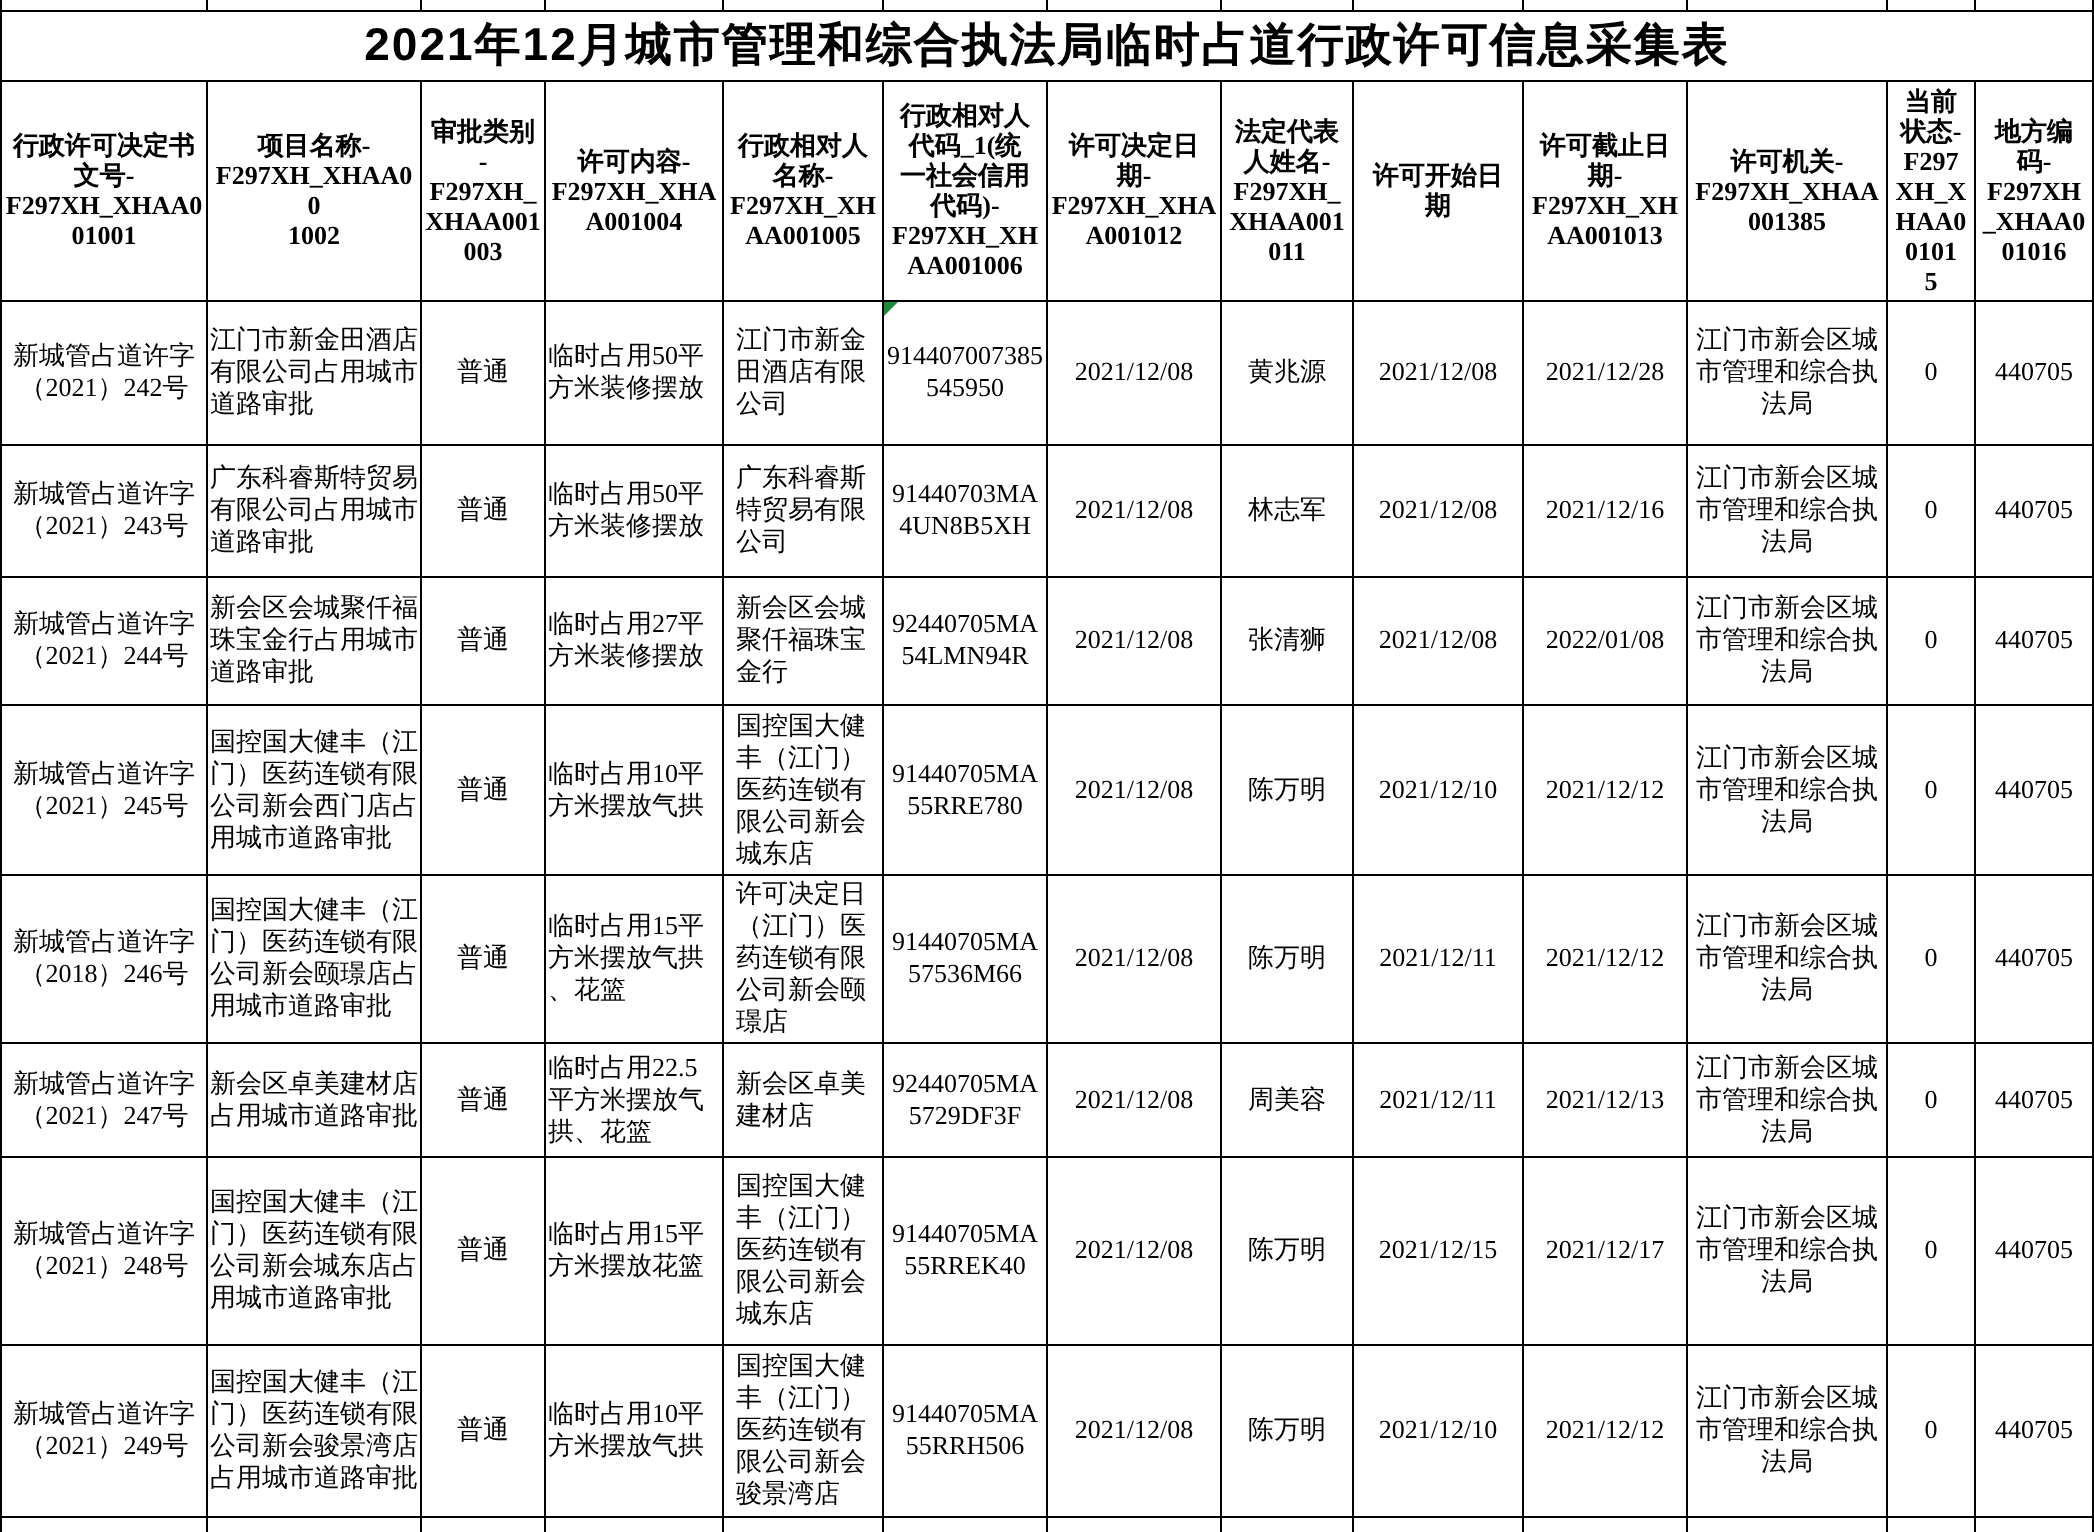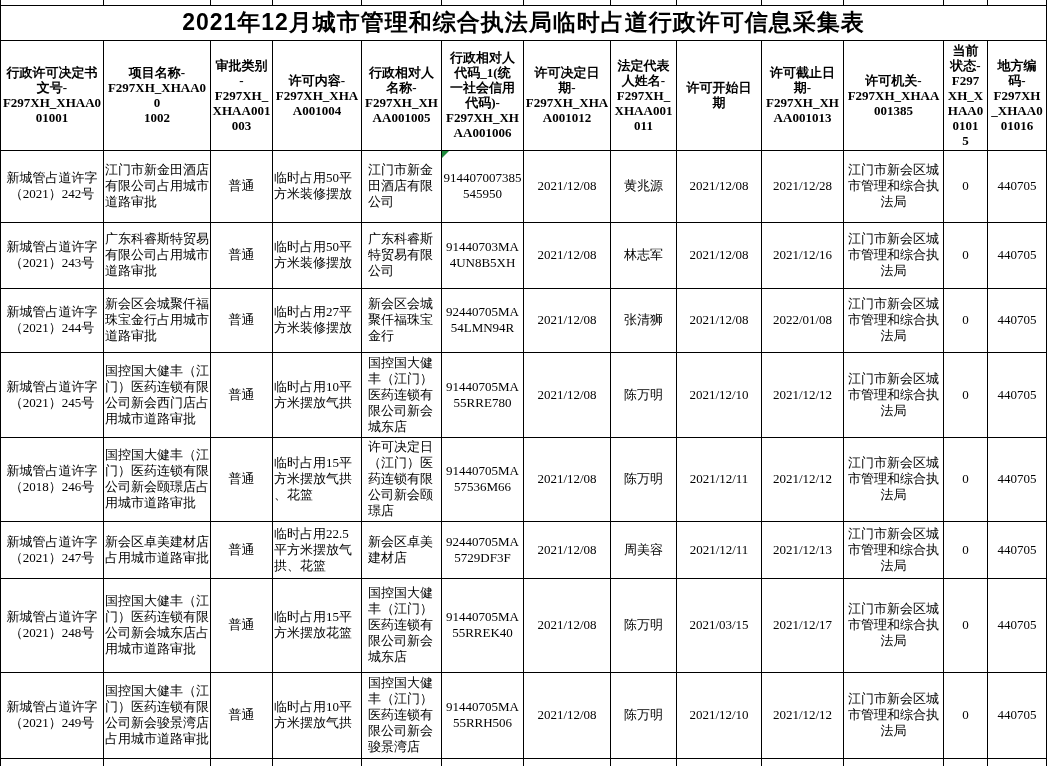--- a/index.html
+++ b/index.html
@@ -220,21 +220,21 @@
 
   <tr class="data-row" style="height:94px">
     <td class="data">新城管占道许字（2021）248号</td>
     <td class="data">国控国大健丰（江门）医药连锁有限公司新会城东店占用城市道路审批</td>
     <td class="data">普通</td>
     <td class="data">临时占用15平方米摆放花篮</td>
     <td class="data">国控国大健丰（江门）医药连锁有限公司新会城东店</td>
     <td class="data">91440705MA55RREK40</td>
     <td class="data">2021/12/08</td>
     <td class="data">陈万明</td>
-    <td class="data">2021/03/15</td>
+    <td class="data">2021/12/15</td>
     <td class="data">2021/12/17</td>
     <td class="data">江门市新会区城市管理和综合执法局</td>
     <td class="data">0</td>
     <td class="data">440705</td>
   </tr>
 
   <tr class="data-row" style="height:86px">
     <td class="data">新城管占道许字（2021）249号</td>
     <td class="data">国控国大健丰（江门）医药连锁有限公司新会骏景湾店占用城市道路审批</td>
     <td class="data">普通</td>

